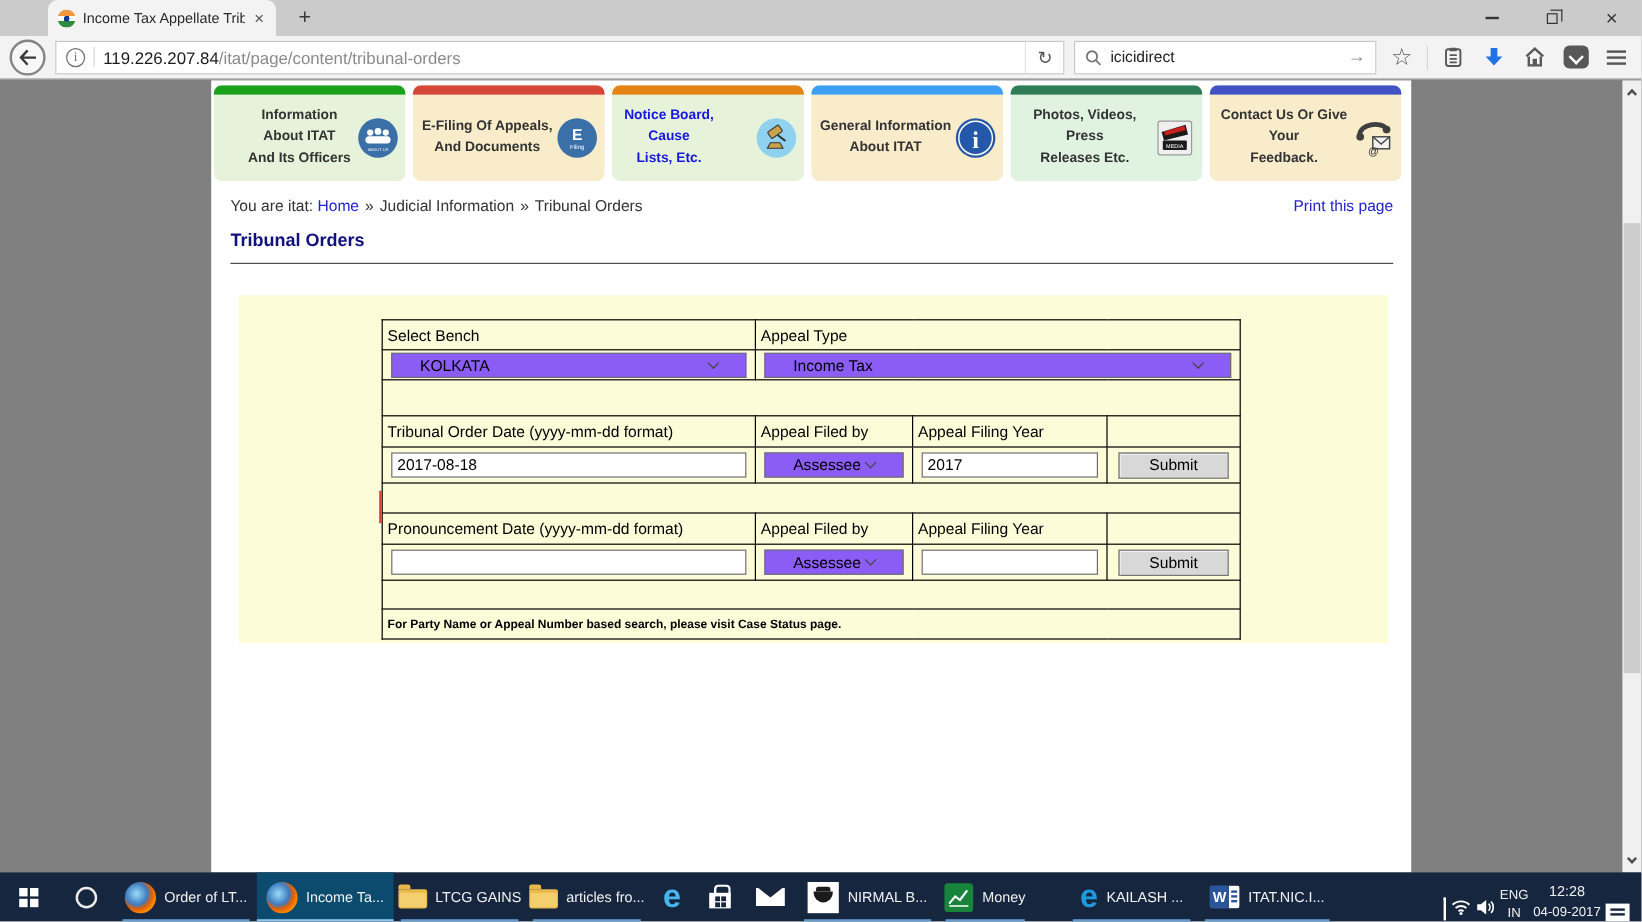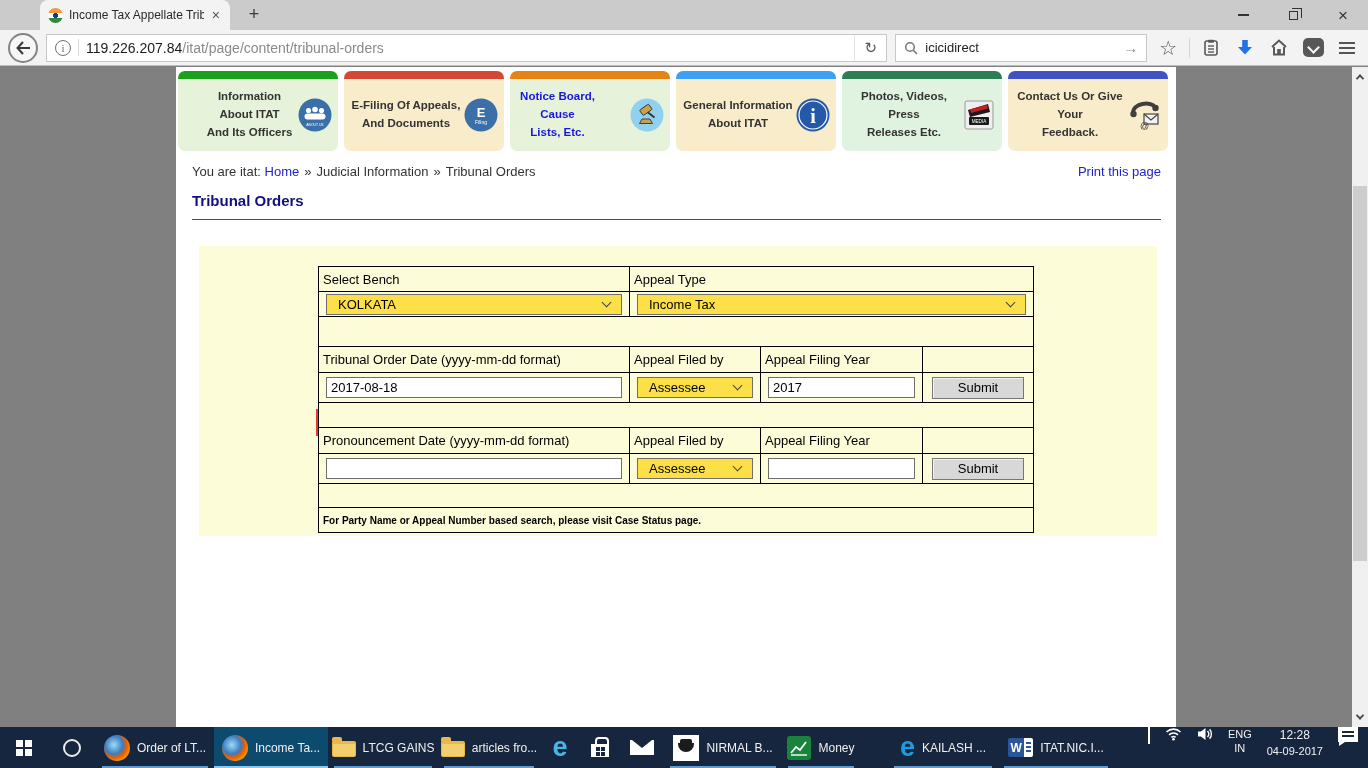--- a/index.html
+++ b/index.html
@@ -74,22 +74,22 @@
   .rule { margin:10px 15px 0 16px; border-top:1px solid #4a4a4a; }
 
   .panel { position:relative; margin:26px 0 16px 23px; width:958px; height:290px; background:#fcfcd9; }
   .table-wrap { position:absolute; left:119px; top:20px; width:715px; }
   .red-marker { position:absolute; left:-2px; top:143px; width:2px; height:27px; background:#e03c31; }
   table.frm { border-collapse:collapse; table-layout:fixed; width:715px; font-size:13px; color:#000; }
   table.frm td { border:1px solid #000; padding:0 4px; vertical-align:middle; }
   .note-cell { font-weight:bold; font-size:10px; }
   .txt { display:block; width:calc(100% - 6px); height:21px; margin:0 auto; border:1px solid #6e6e6e;
          font-size:13px; padding:1px 4px; font-family:"Liberation Sans",sans-serif; background:#fff; }
-  .sel { width:calc(100% - 6px); height:21px; margin:0 auto; border:1px solid #6e6e6e; background:#fde047;
-         display:flex; align-items:center; justify-content:space-between; padding:0 11px; font-size:13px; }
+  .sel { width:calc(100% - 6px); height:21px; margin:0 auto; border:1px solid #6e6e6e; background:#8b5cf6;
+         display:flex; align-items:center; justify-content:space-between; padding:0 23px; font-size:13px; }
   .chev { width:7px; height:7px; border-right:1.5px solid #444; border-bottom:1.5px solid #444;
           transform:rotate(45deg); margin-top:-4px; flex:none; }
   .btn { display:block; width:92px; height:22px; margin:0 auto; background:#d8d8d8; border:1px solid #767676;
          box-shadow:inset 1px 1px 0 #f2f2f2; font-size:13px; text-align:center; line-height:20px;
          font-family:"Liberation Sans",sans-serif; }
 
   .no-records { margin:22px 0 0 23px; width:952px; height:27px; background:#fff; border:2px solid #000;
                 display:flex; align-items:center; justify-content:center; font-size:12.5px; color:#000; }
 
   
@@ -130,21 +130,21 @@
   .app-logo { width:26px; height:26px; background:#fff; display:flex; align-items:center; justify-content:center; flex:none; }
   .app-logo i { width:16px; height:9px; background:#1b1b1b; border-radius:0 0 9px 9px; position:relative; }
   .app-logo i::before { content:""; position:absolute; top:-4px; left:2px; width:12px; height:4px; background:#1b1b1b; border-radius:2px 2px 0 0; }
   .money-logo { width:24px; height:24px; background:#17833b; border-radius:3px; display:flex; align-items:center; justify-content:center; flex:none; }
   .word-logo { display:flex; flex:none; }
   .word-w { width:16px; height:19px; background:#2b579a; color:#fff; font-weight:bold; font-size:12px;
             display:flex; align-items:center; justify-content:center; border-radius:2px 0 0 2px; }
   .word-doc { width:9px; height:19px; background:#fff; border-radius:0 2px 2px 0;
               background-image:linear-gradient(#2b579a,#2b579a),linear-gradient(#2b579a,#2b579a),linear-gradient(#2b579a,#2b579a);
               background-size:5px 2px; background-repeat:no-repeat; background-position:2px 4px,2px 8px,2px 12px; }
-  .tray { margin-left:auto; display:flex; align-items:flex-start; gap:15px; padding-right:10px; }
+  .tray { margin-left:auto; display:flex; align-items:flex-end; gap:4px; padding-right:10px; }
   .tray-chev { width:9px; height:9px; border-left:2px solid #fff; border-top:2px solid #fff; transform:rotate(45deg) translate(2px,2px); }
   .tray-txt { font-size:11px; text-align:center; line-height:1.3; }
   .clock { font-size:12px; text-align:center; line-height:1.35; }
   .clock .d { font-size:11px; }
   .notif { position:relative; width:20px; height:15px; background:#fff; flex:none; }
   .notif::before { content:""; position:absolute; left:4px; top:4px; width:12px; height:1.6px; background:#16263f;
                    box-shadow:0 4px 0 #16263f; }
   .notif::after { content:""; position:absolute; left:1px; bottom:-4px; width:0; height:0;
                   border-top:4px solid #fff; border-right:6px solid transparent; }
 </style>

